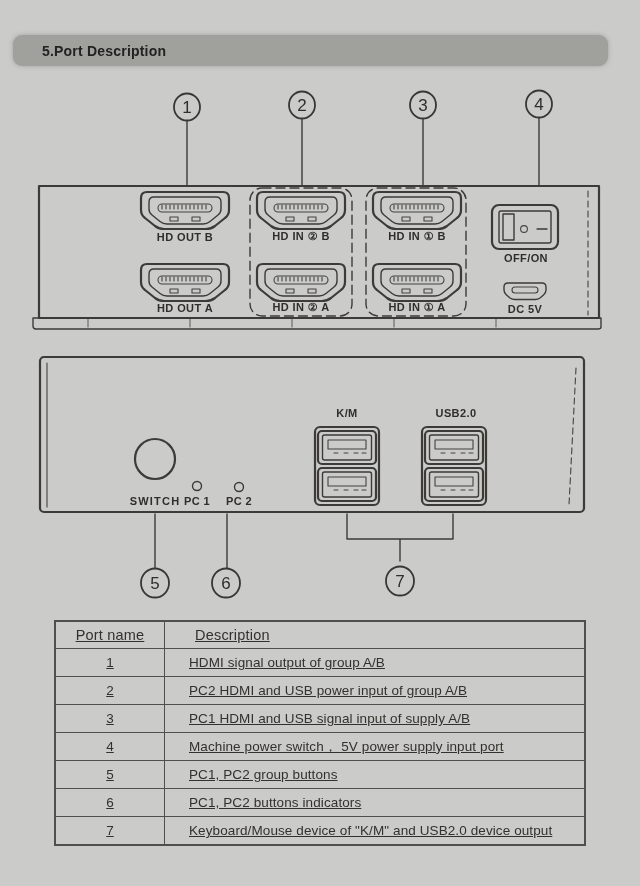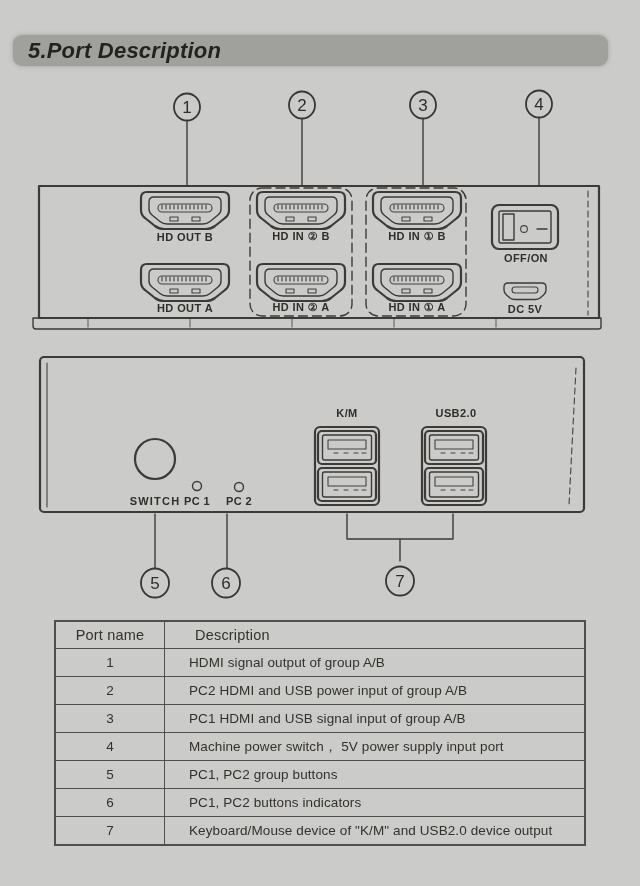--- a/index.html
+++ b/index.html
@@ -11,39 +11,39 @@
       linear-gradient(100deg, rgba(0,0,0,0) 93%, rgba(255,255,255,.14) 97%, rgba(0,0,0,.05) 100%),
       linear-gradient(170deg,#d5d5d3 0%,#cecec c 35%,#cbcbc9 55%,#c4c4c2 100%);
     background-color:#cbcbc9;
   }
   .header-bar{
     position:absolute;left:13px;top:35px;width:595px;height:31px;
     background:#a0a09d;border-radius:9px;
     display:flex;align-items:center;box-shadow:0 0 4px rgba(120,120,118,.5);
   }
   .header-bar span{
-    margin-left:15px;font-size:22px;font-weight:bold;color:#222220;letter-spacing:.2px;font-style:italic;
+    margin-left:29px;font-size:14px;font-weight:bold;color:#222220;letter-spacing:.2px;
   }
   svg.art{position:absolute;left:0;top:0;overflow:visible;}
   .s {fill:none;stroke:#3c3b37;stroke-width:2.2;stroke-linejoin:round;stroke-linecap:round;}
   .s1{fill:none;stroke:#3c3b37;stroke-width:1.4;stroke-linejoin:round;stroke-linecap:round;}
   .s2{fill:none;stroke:#44433f;stroke-width:1.1;stroke-linejoin:round;stroke-linecap:round;}
   .dash{stroke-dasharray:9 5;}
   .dash2{stroke-dasharray:6 4;}
   .lbl{font-family:"Liberation Sans",sans-serif;font-size:11px;font-weight:bold;
        fill:#2f2e2a;letter-spacing:.4px;text-anchor:middle;}
   .lblw{letter-spacing:1.2px;}
   .co{fill:none;stroke:#38373383;stroke:#383733;stroke-width:1.8;}
   .conum{font-family:"Liberation Sans",sans-serif;font-size:17px;fill:#2f2e2a;text-anchor:middle;}
   .ptable{
     position:absolute;left:54px;top:620px;width:532px;
     border-collapse:collapse;color:#33312c;background:transparent;
     border:2px solid #514f4b;table-layout:fixed;
   }
-  .ptable th,.ptable td{border:1.5px solid #514f4b;}
+  .ptable th,.ptable td{border:1.5px solid #514f4b;text-decoration:underline;}
   .ptable th{height:24px;font-size:14.5px;font-weight:normal;letter-spacing:.2px;}
   .ptable th.c1{width:106px;text-align:center;}
   .ptable th.c2{text-align:left;padding-left:30px;}
   .ptable td{height:25px;font-size:13.5px;}
   .ptable td.port{text-align:center;}
   .ptable td.desc{text-align:left;padding-left:24px;letter-spacing:.1px;}
 </style>
 </head>
 <body>
 
@@ -182,21 +182,21 @@
       <tr>
         <td class="port">1</td>
         <td class="desc">HDMI signal output of group A/B</td>
       </tr>
       <tr>
         <td class="port">2</td>
         <td class="desc">PC2 HDMI and USB power input of group A/B</td>
       </tr>
       <tr>
         <td class="port">3</td>
-        <td class="desc">PC1 HDMI and USB signal input of group A/B</td>
+        <td class="desc">PC1 HDMI and USB signal input of supply A/B</td>
       </tr>
       <tr>
         <td class="port">4</td>
         <td class="desc">Machine power switch， 5V power supply input port</td>
       </tr>
       <tr>
         <td class="port">5</td>
         <td class="desc">PC1, PC2 group buttons</td>
       </tr>
       <tr>

